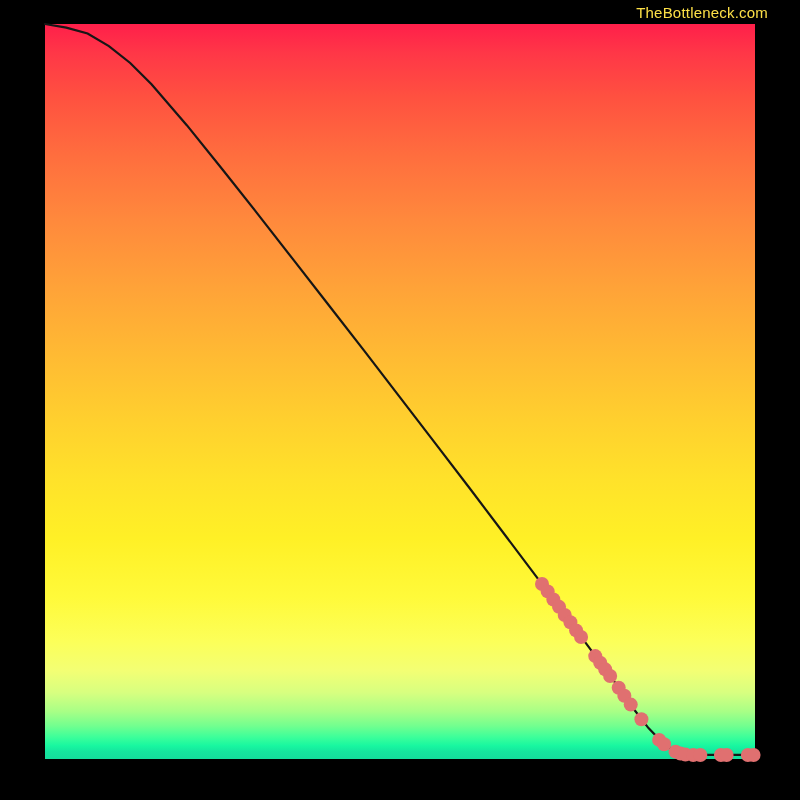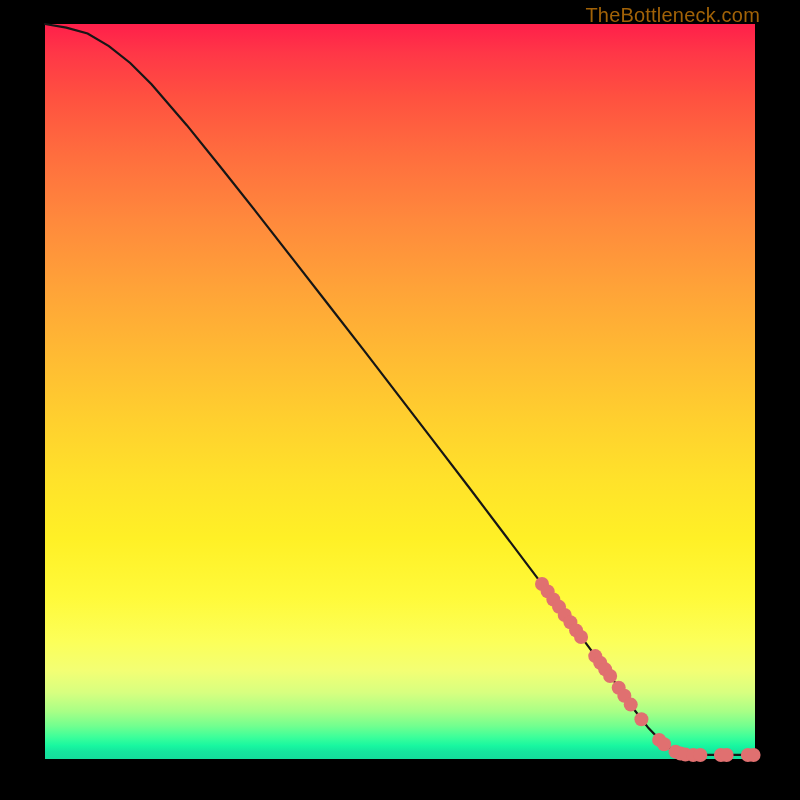--- a/index.html
+++ b/index.html
@@ -46,23 +46,23 @@
       #72ff8f 95.5%,
       #3dff9a 97%,
       #18f7a0 98.2%,
       #15e59e 99%,
       #14dd9c 100%
     );
   }
   .watermark {
     position: absolute;
     top: 4px;
-    right: 40px;
-    color: #a16207;
-    font-size: 20px;
+    right: 32px;
+    color: #fde047;
+    font-size: 15px;
     font-weight: 500;
     letter-spacing: 0.2px;
     z-index: 10;
   }
   svg.overlay {
     position: absolute;
     left: 0; top: 0;
     width: 100%;
     height: 100%;
     overflow: visible;

